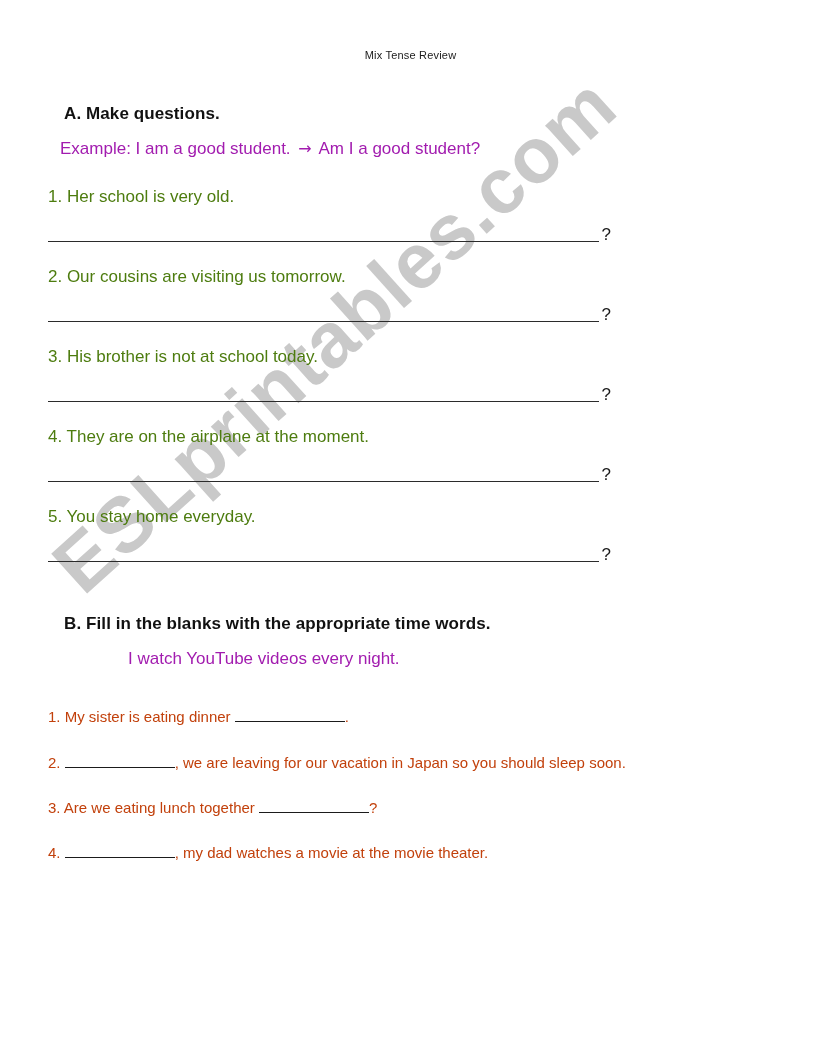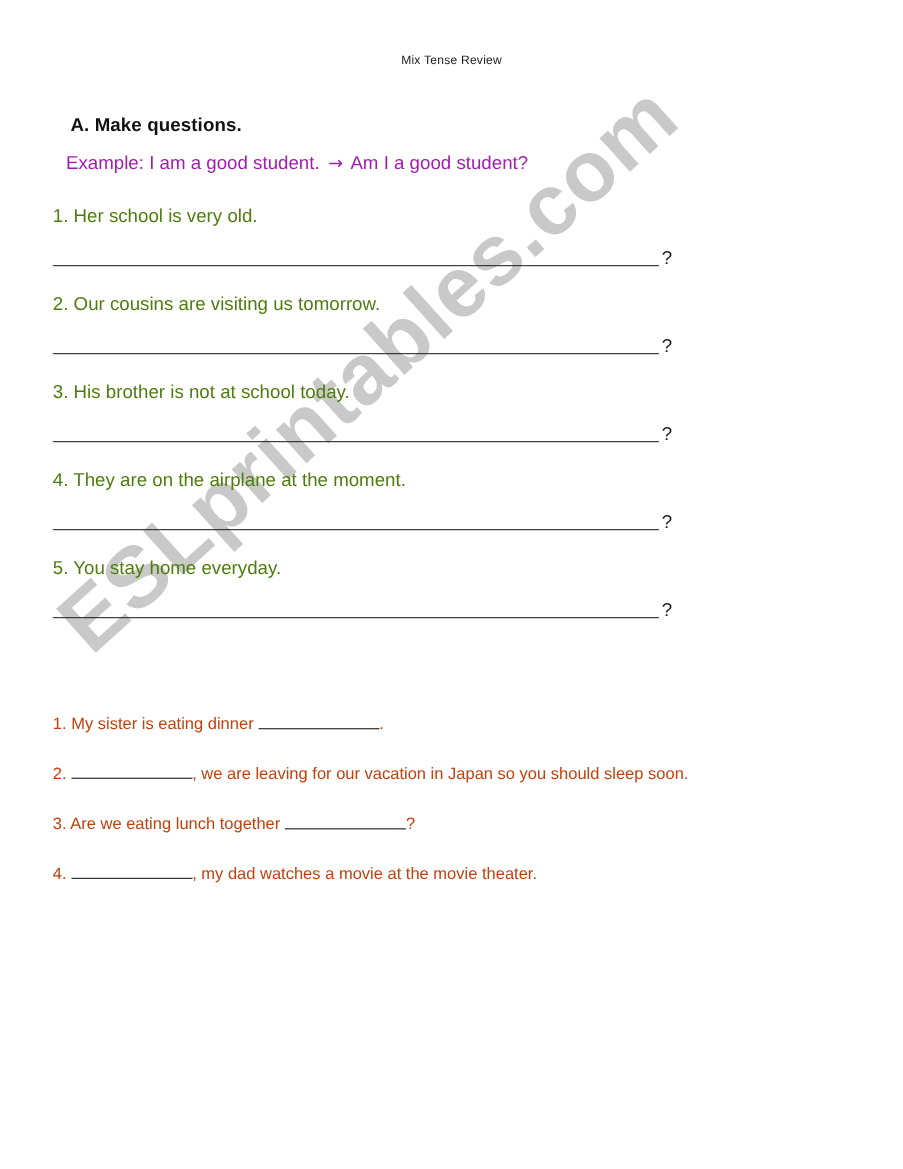--- a/index.html
+++ b/index.html
@@ -191,22 +191,24 @@
             <span class="answer-rule"></span>
             <span class="answer-qmark">?</span>
           </div>
         </li>
 
       </ul>
     </div>
 
     <div class="section section-b">
 
-
-
+      <div class="section-heading">B. Fill in the blanks with the appropriate time words.</div>
+
+
+      <p class="example-line indented">I watch YouTube videos every night.</p>
 
       <ul class="fill-list">
 
         <li class="fill-item" style="margin-top:30px;">
           <span>1. My sister is eating dinner</span>
           <span class="blank blank-md"></span><span>.</span>
         </li>
 
         <li class="fill-item">
           <span>2.</span>

